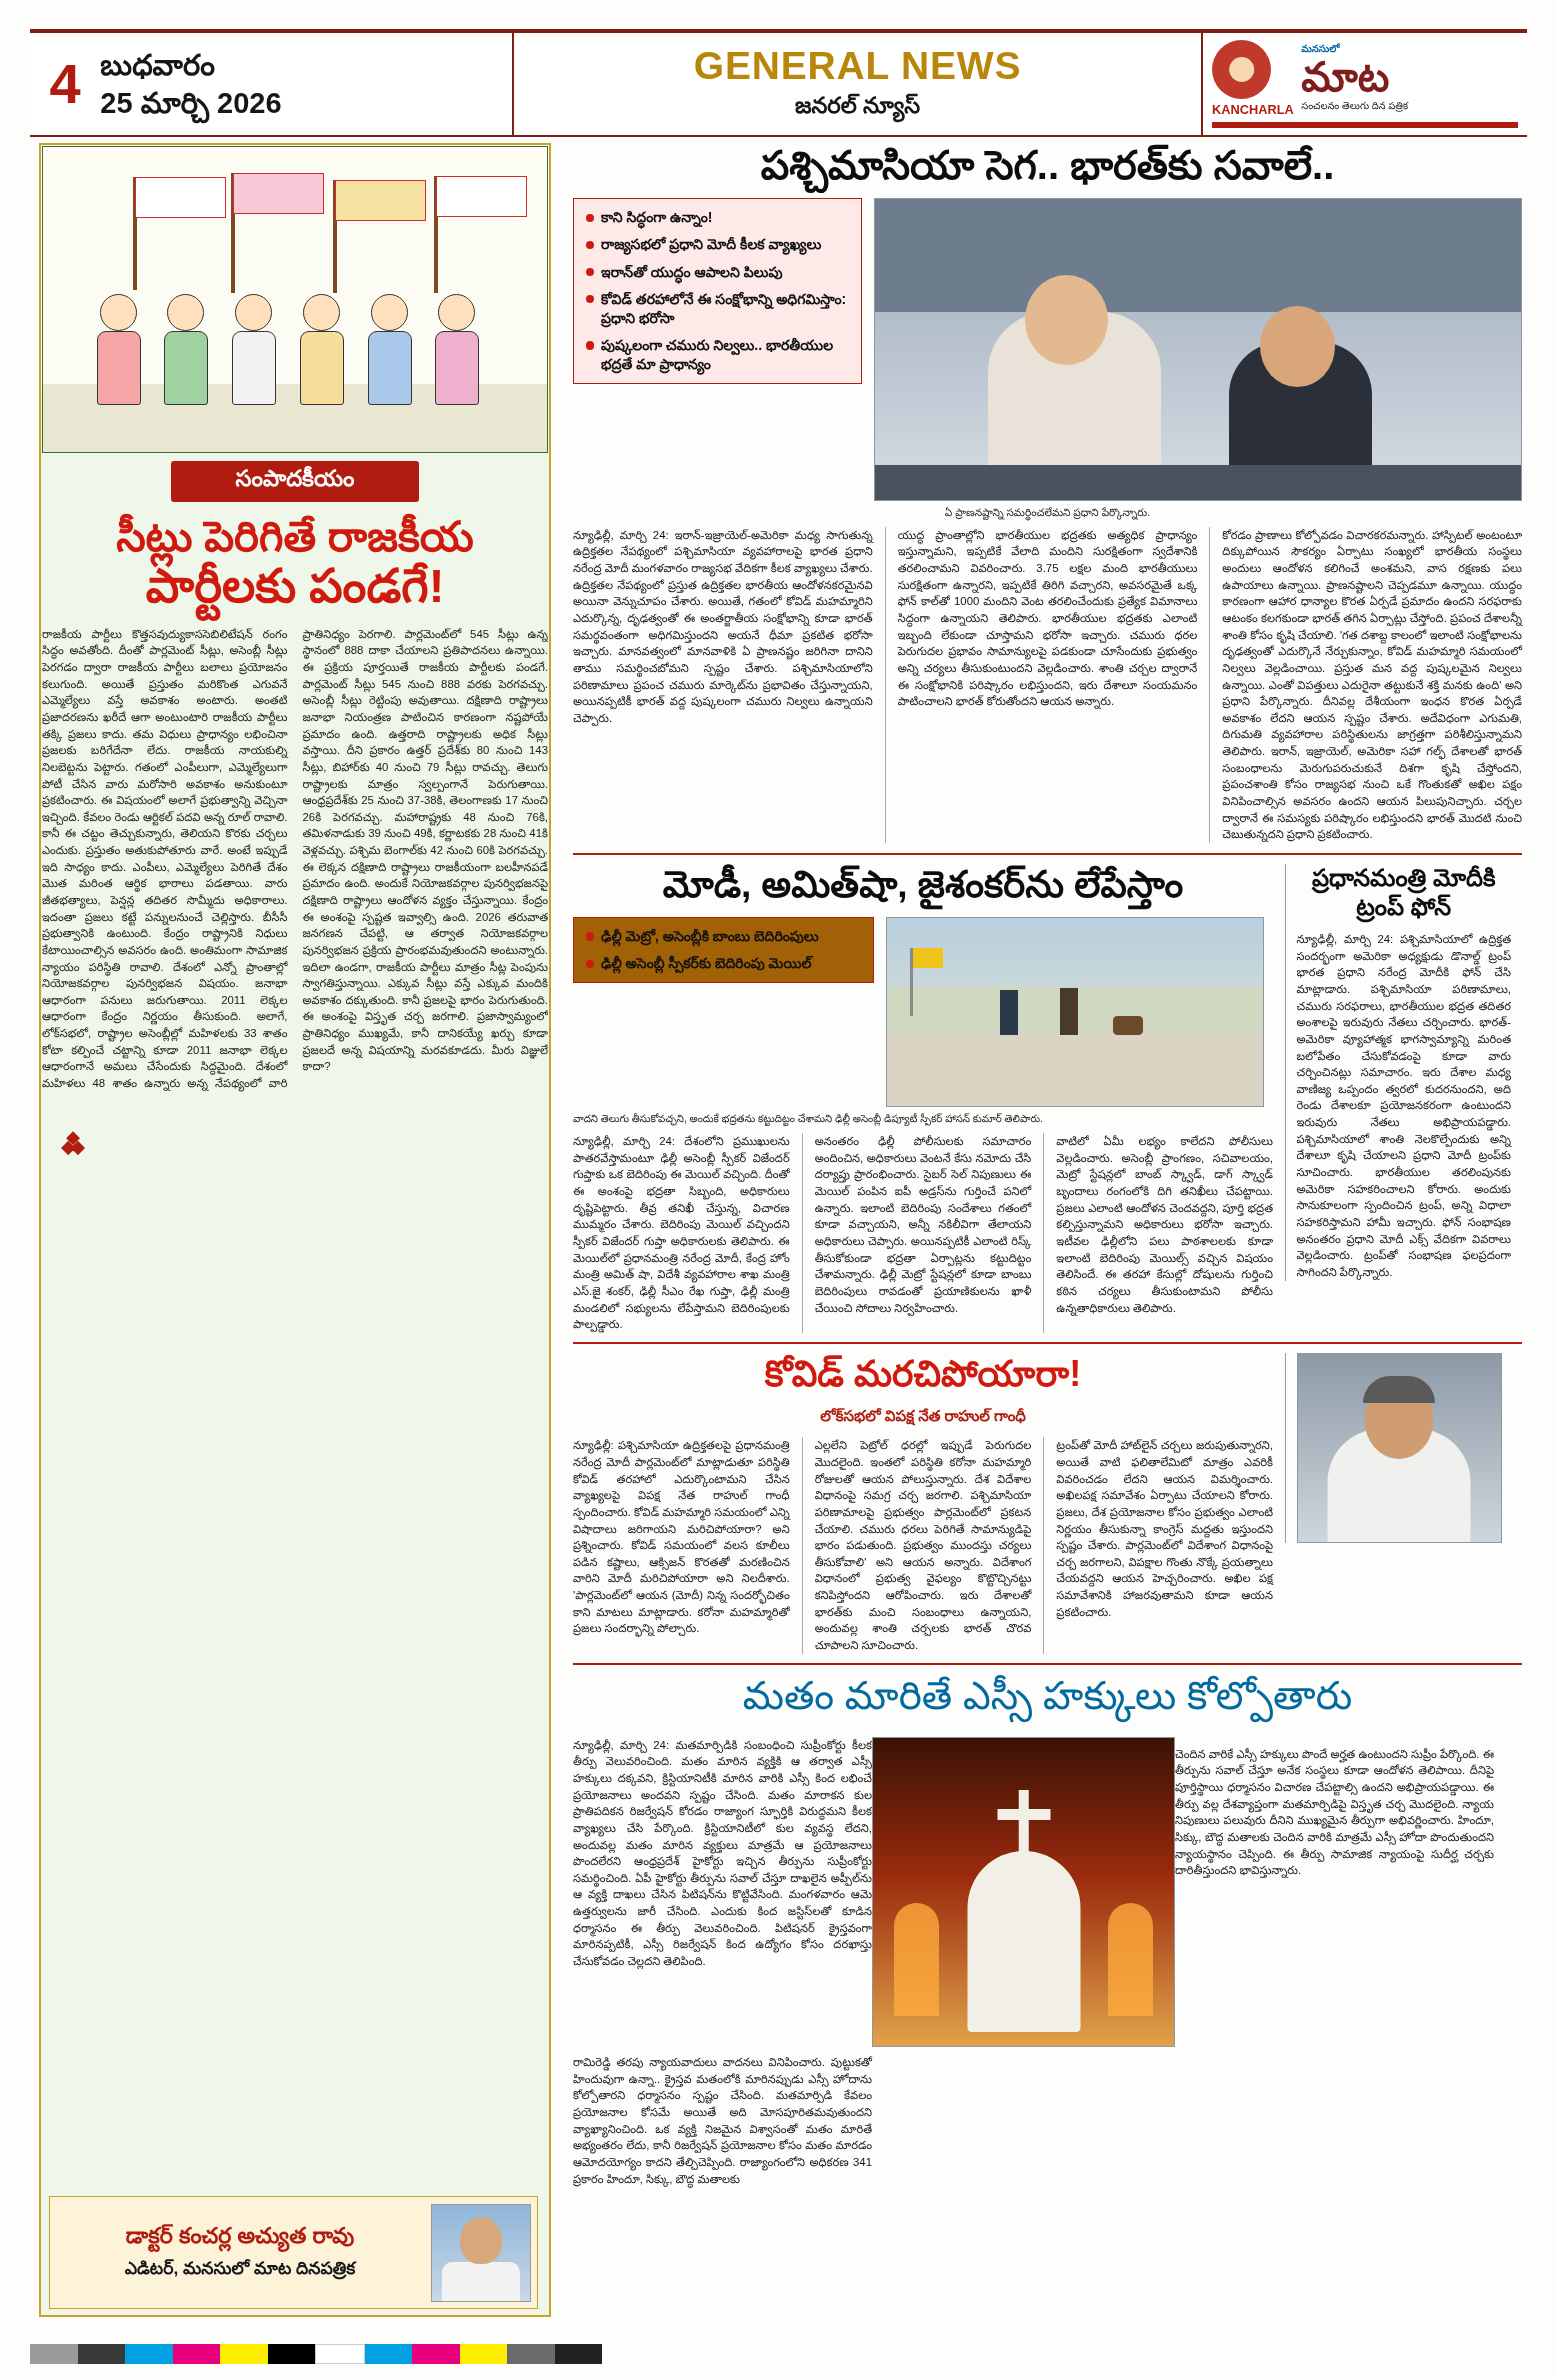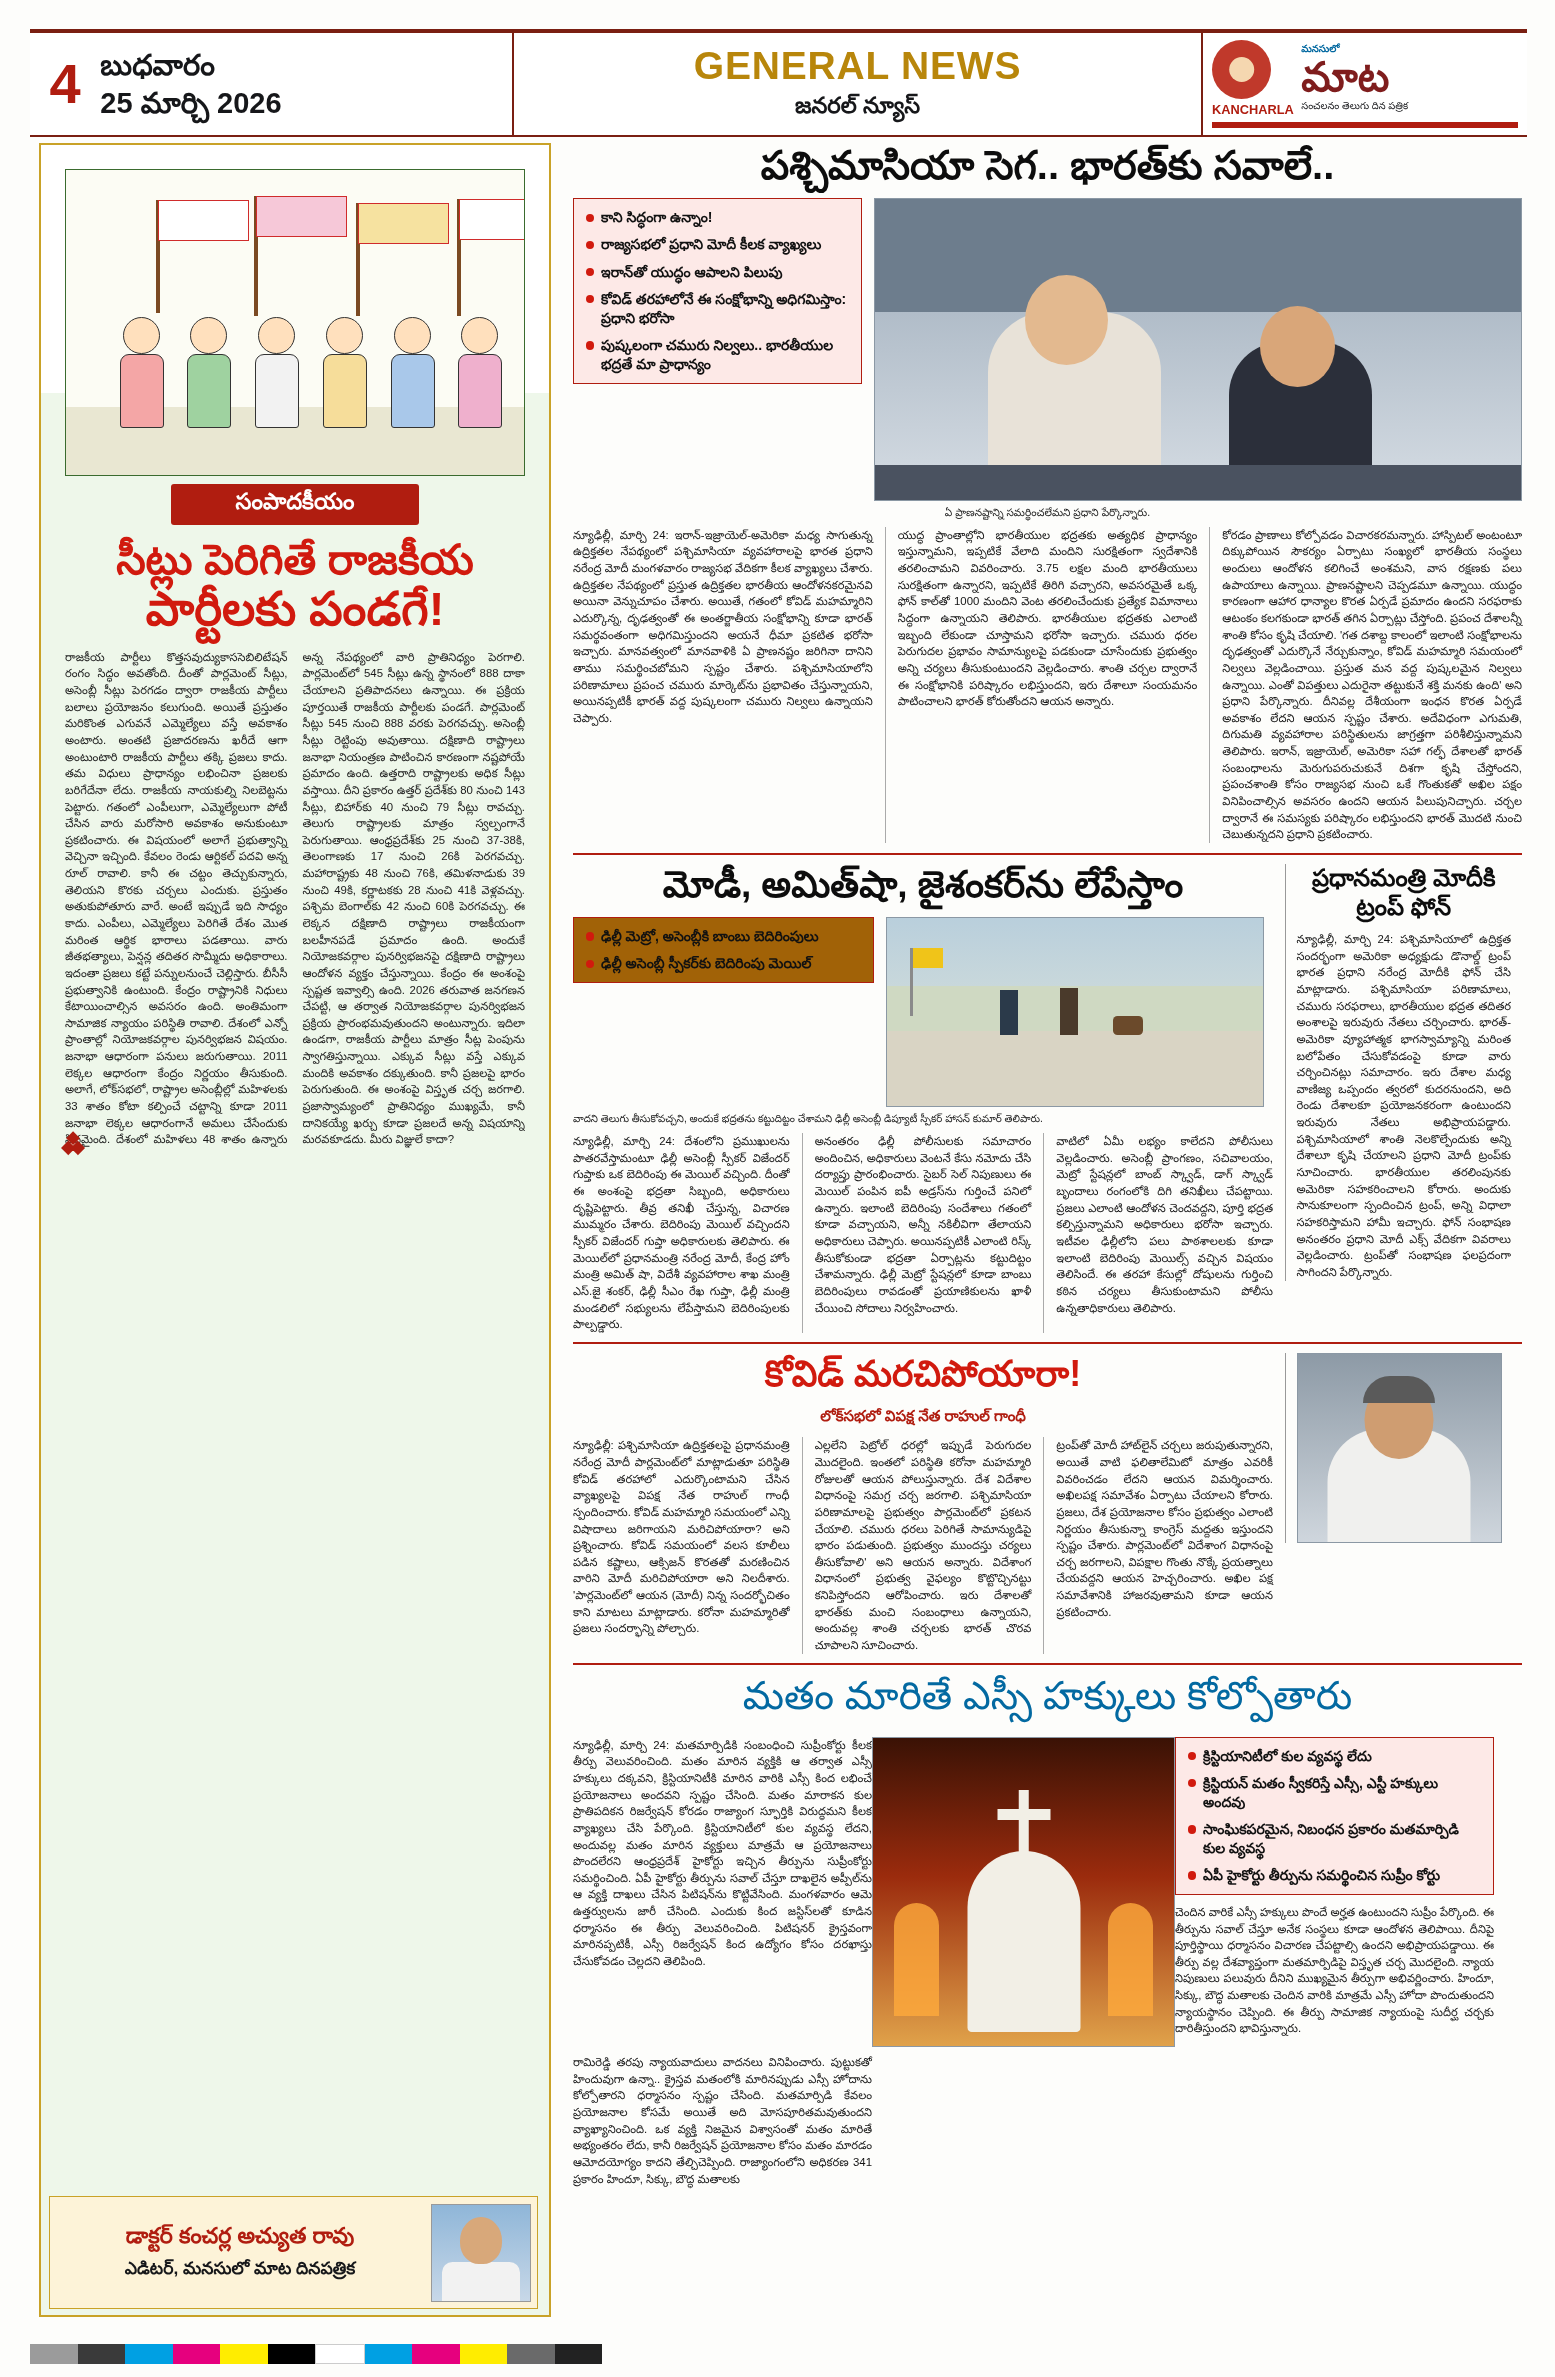--- a/index.html
+++ b/index.html
@@ -136,21 +136,21 @@
   
   .leftcol {
     position: absolute;
     left: 39px;
     top: 143px;
     width: 512px;
     height: 2174px;
     border: 2.3px solid #c9a227;
     box-sizing: border-box;
     background: linear-gradient(#ffffff 0px, #ffffff 248px, #eef7ea 248px, #eef7ea 100%);
-    padding: 24px;
+    padding: 1px;
   }
   .cartoon {
     width: 100%;
     height: 307px;
     border: 1.5px solid #3a6b2e;
     box-sizing: border-box;
     background: #ffffff;
     position: relative;
     overflow: hidden;
   }
@@ -539,28 +539,20 @@
       <div style="display:flex;gap:0;margin-top:9px;align-items:flex-start;">
         <div class="body-text" style="width:299px;">న్యూఢిల్లీ, మార్చి 24: మతమార్పిడికి సంబంధించి సుప్రీంకోర్టు కీలక తీర్పు వెలువరించింది. మతం మారిన వ్యక్తికి ఆ తర్వాత ఎస్సీ హక్కులు దక్కవని, క్రిస్టియానిటీకి మారిన వారికి ఎస్సీ కింద లభించే ప్రయోజనాలు అందవని స్పష్టం చేసింది. మతం మారాకన కుల ప్రాతిపదికన రిజర్వేషన్ కోరడం రాజ్యాంగ స్ఫూర్తికి విరుద్ధమని కీలక వ్యాఖ్యలు చేసి పేర్కొంది. క్రిస్టియానిటీలో కుల వ్యవస్థ లేదని, అందువల్ల మతం మారిన వ్యక్తులు మాత్రమే ఆ ప్రయోజనాలు పొందలేరని ఆంధ్రప్రదేశ్ హైకోర్టు ఇచ్చిన తీర్పును సుప్రీంకోర్టు సమర్థించింది. ఏపీ హైకోర్టు తీర్పును సవాల్ చేస్తూ దాఖలైన అప్పీల్‌ను ఆ వ్యక్తి దాఖలు చేసిన పిటిషన్‌ను కొట్టివేసింది. మంగళవారం ఆమె ఉత్తర్వులను జారీ చేసింది. ఎందుకు కింద జస్టిస్‌లతో కూడిన ధర్మాసనం ఈ తీర్పు వెలువరించింది. పిటిషనర్ క్రైస్తవంగా మారినప్పటికీ, ఎస్సీ రిజర్వేషన్ కింద ఉద్యోగం కోసం దరఖాస్తు చేసుకోవడం చెల్లదని తెలిపింది.</div>
         <div class="photo" style="width:301px;height:308px;background:linear-gradient(#3a1205,#9b2b0d 45%,#e0a24a);">
           <div style="position:absolute;left:50%;bottom:13.5px;transform:translateX(-50%);width:113px;height:181px;background:#f2efe6;border-radius:59px 59px 4.5px 4.5px;"></div>
           <div style="position:absolute;left:50%;bottom:188px;transform:translateX(-50%);width:10.5px;height:68px;background:#f2efe6;"></div>
           <div style="position:absolute;left:50%;bottom:226px;transform:translateX(-50%);width:53px;height:10.5px;background:#f2efe6;"></div>
           <div style="position:absolute;left:21px;bottom:30px;width:45px;height:113px;background:rgba(255,170,60,0.8);border-radius:22.6px 22.6px 0 0;"></div>
           <div style="position:absolute;right:21px;bottom:30px;width:45px;height:113px;background:rgba(255,170,60,0.8);border-radius:22.6px 22.6px 0 0;"></div>
         </div>
         <div style="width:319px;">
-          <div class="bullets-box">
-            <ul>
-              <li>క్రిస్టియానిటీలో కుల వ్యవస్థ లేదు</li>
-              <li>క్రిస్టియన్ మతం స్వీకరిస్తే ఎస్సీ, ఎస్టీ హక్కులు అందవు</li>
-              <li>సాంఘికపరమైన, నిబంధన ప్రకారం మతమార్పిడి కుల వ్యవస్థ</li>
-              <li>ఏపీ హైకోర్టు తీర్పును సమర్థించిన సుప్రీం కోర్టు</li>
-            </ul>
-          </div>
           <div class="body-text" style="margin-top:9px;">చెందిన వారికే ఎస్సీ హక్కులు పొందే అర్హత ఉంటుందని సుప్రీం పేర్కొంది. ఈ తీర్పును సవాల్ చేస్తూ అనేక సంస్థలు కూడా ఆందోళన తెలిపాయి. దీనిపై పూర్తిస్థాయి ధర్మాసనం విచారణ చేపట్టాల్సి ఉందని అభిప్రాయపడ్డాయి. ఈ తీర్పు వల్ల దేశవ్యాప్తంగా మతమార్పిడిపై విస్తృత చర్చ మొదలైంది. న్యాయ నిపుణులు పలువురు దీనిని ముఖ్యమైన తీర్పుగా అభివర్ణించారు. హిందూ, సిక్కు, బౌద్ధ మతాలకు చెందిన వారికి మాత్రమే ఎస్సీ హోదా పొందుతుందని న్యాయస్థానం చెప్పింది. ఈ తీర్పు సామాజిక న్యాయంపై సుదీర్ఘ చర్చకు దారితీస్తుందని భావిస్తున్నారు.</div>
         </div>
       </div>
       <div class="body-text" style="width:299px;margin-top:7.5px;">రామిరెడ్డి తరపు న్యాయవాదులు వాదనలు వినిపించారు. పుట్టుకతో హిందువుగా ఉన్నా.. క్రైస్తవ మతంలోకి మారినప్పుడు ఎస్సీ హోదాను కోల్పోతారని ధర్మాసనం స్పష్టం చేసింది. మతమార్పిడి కేవలం ప్రయోజనాల కోసమే అయితే అది మోసపూరితమవుతుందని వ్యాఖ్యానించింది. ఒక వ్యక్తి నిజమైన విశ్వాసంతో మతం మారితే అభ్యంతరం లేదు, కానీ రిజర్వేషన్ ప్రయోజనాల కోసం మతం మారడం ఆమోదయోగ్యం కాదని తేల్చిచెప్పింది. రాజ్యాంగంలోని అధికరణ 341 ప్రకారం హిందూ, సిక్కు, బౌద్ధ మతాలకు</div>
     </div>
 
   </div>
 
   <div class="colorbar">
     <div style="background:#9b9b9b;"></div>

